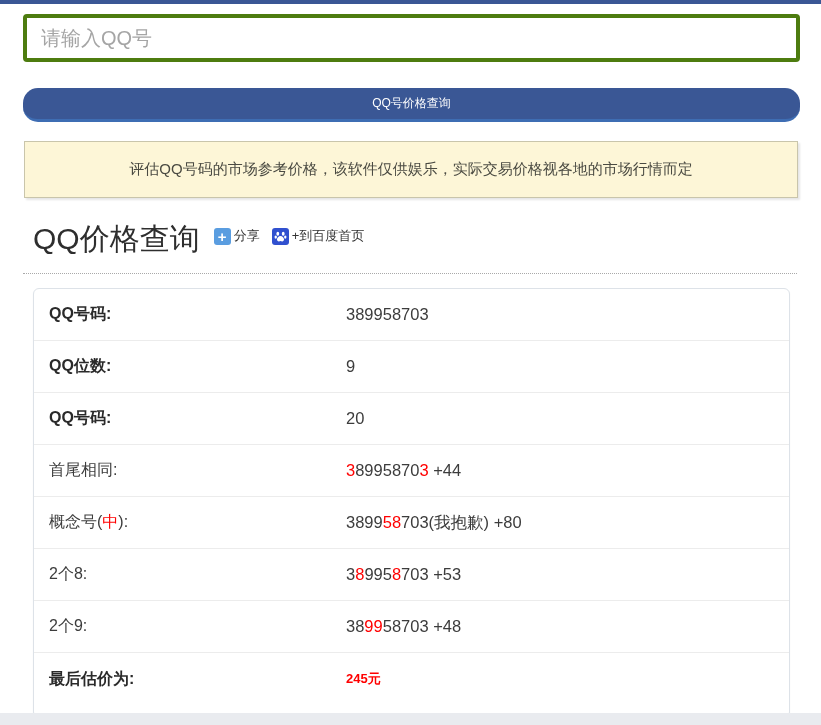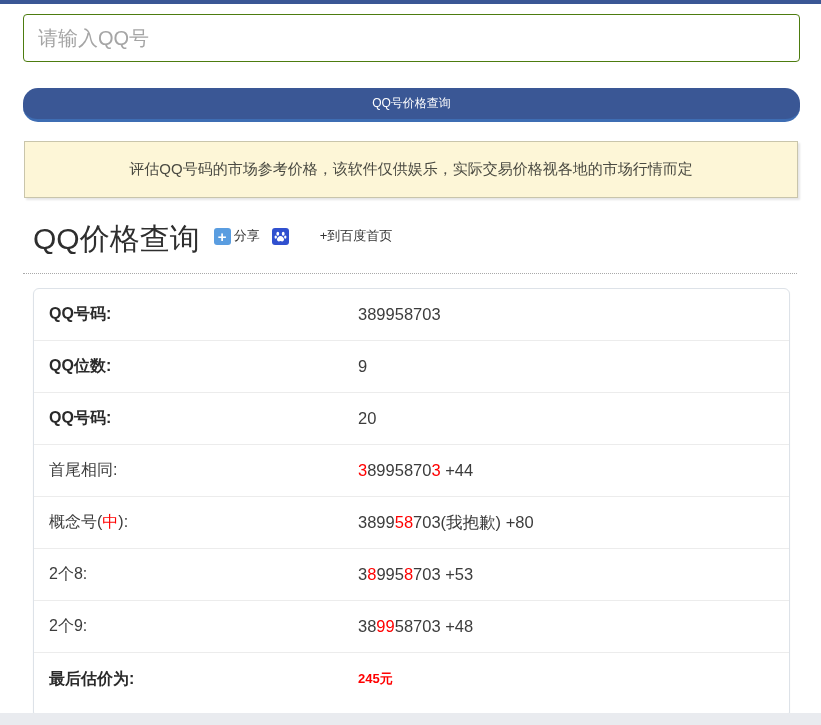--- a/index.html
+++ b/index.html
@@ -2,49 +2,49 @@
 <html><head>
 <meta charset="utf-8">
 <style>
   * { margin:0; padding:0; box-sizing:border-box; }
   html,body { width:821px; height:725px; background:#fff; font-family:"Liberation Sans","DejaVu Sans",sans-serif; overflow:hidden; }
   .page { position:relative; width:821px; height:725px; background:#fff; }
 
   .topbar { height:4px; background:#3a5795; width:100%; }
 
   .qq-input { display:block; margin:10px 21px 0 23px; width:777px; height:48px;
-    border:1px solid #4d7c0f; border-radius:4px; padding:0 14px; font-size:20px; color:#555;
+    border:4px solid #4d7c0f; border-radius:4px; padding:0 14px; font-size:20px; color:#555;
     font-family:"Liberation Sans","DejaVu Sans",sans-serif; outline:none; }
   .qq-input::placeholder { color:#a5a5a5; }
 
   .query-btn { display:block; margin:26px 21px 0 23px; width:777px; height:34px;
     background:#3a5795; color:#ffffff; font-size:12px; border:none; border-bottom:3px solid #3e6db3;
     border-radius:15px; cursor:pointer; font-family:"Liberation Sans","DejaVu Sans",sans-serif; }
 
   .notice { margin:19px 11px 0 24px; width:774px; height:57px; background:#fdf6d7;
     border:1px solid #c9c5ab; box-shadow:2px 2px 2px rgba(0,0,0,0.10);
     display:flex; align-items:center; justify-content:center;
     font-size:15px; color:#4a4a42; }
 
   .head-row { margin:21px 23px 0 33px; display:flex; align-items:flex-start; }
   .page-title { font-size:30px; font-weight:400; color:#2e2e2e; letter-spacing:0; }
   .share-box { display:flex; align-items:center; margin-left:14px; margin-top:8px; cursor:pointer; }
   .share-icon { width:17px; height:17px; border-radius:3px; display:inline-flex; align-items:center;
     justify-content:center; margin-right:3px; }
   .plus-bg { background:#5a9de0; color:#fff; font-size:15px; font-weight:700; line-height:15px; }
   .paw-bg { background:#3050cf; }
   .share-text { font-size:13px; color:#333; }
-  .baidu-box { margin-left:12px;gap:28px; }
+  .baidu-box { margin-left:12px; }
 
   .dotted-hr { margin:13px 24px 0 23px; border:none; border-top:1px dotted #a9a9a9; height:0; }
 
   .panel { margin:14px 31px 0 33px; width:757px; border:1px solid #dde2e8; border-radius:6px;
     background:#fff; box-shadow:0 1px 2px rgba(0,0,0,0.04); padding-bottom:12px; }
   .prow { display:flex; align-items:center; min-height:52px; border-bottom:1px solid #ececec;
-    padding:0 15px; font-size:16px; color:#3c3c3c;gap:12px; }
+    padding:0 15px; font-size:16px; color:#3c3c3c; }
   .prow:last-child { border-bottom:none; }
   .prow .plabel { width:297px; flex-shrink:0; }
   .prow.bold .plabel { font-weight:700; color:#2a2a2a; }
   .prow .pvalue { font-size:16.5px; color:#3c3c3c; }
   .red { color:#ff0000; }
   .prow.final .pvalue { font-weight:700; font-size:13px; }
 
   .footer-strip { position:absolute; left:0; bottom:0; width:821px; height:12px; background:#e9ebef; }
 </style>
 </head>

